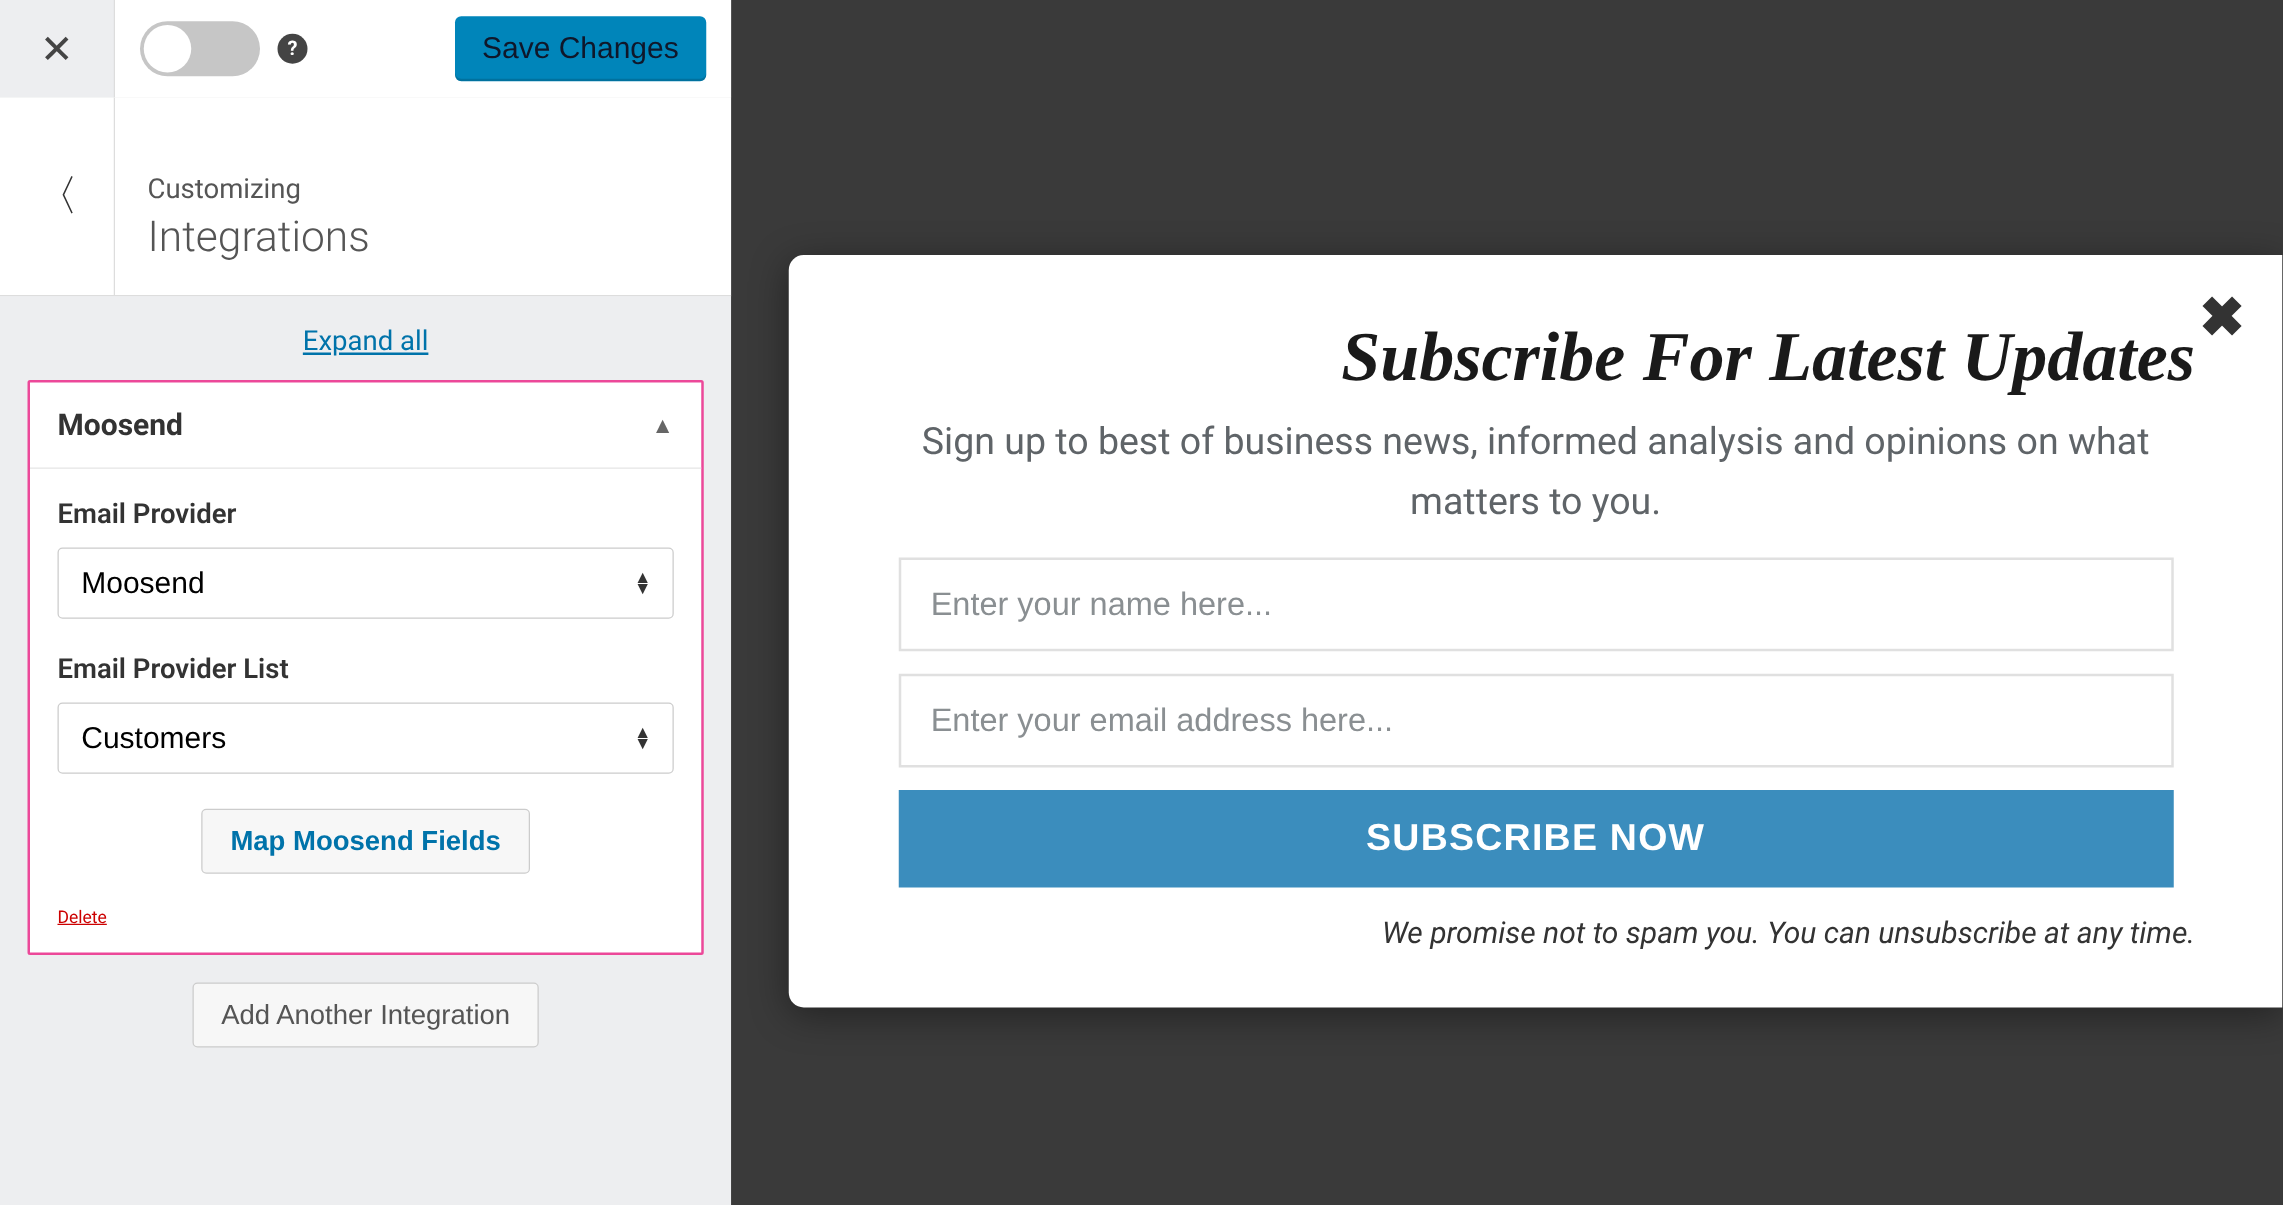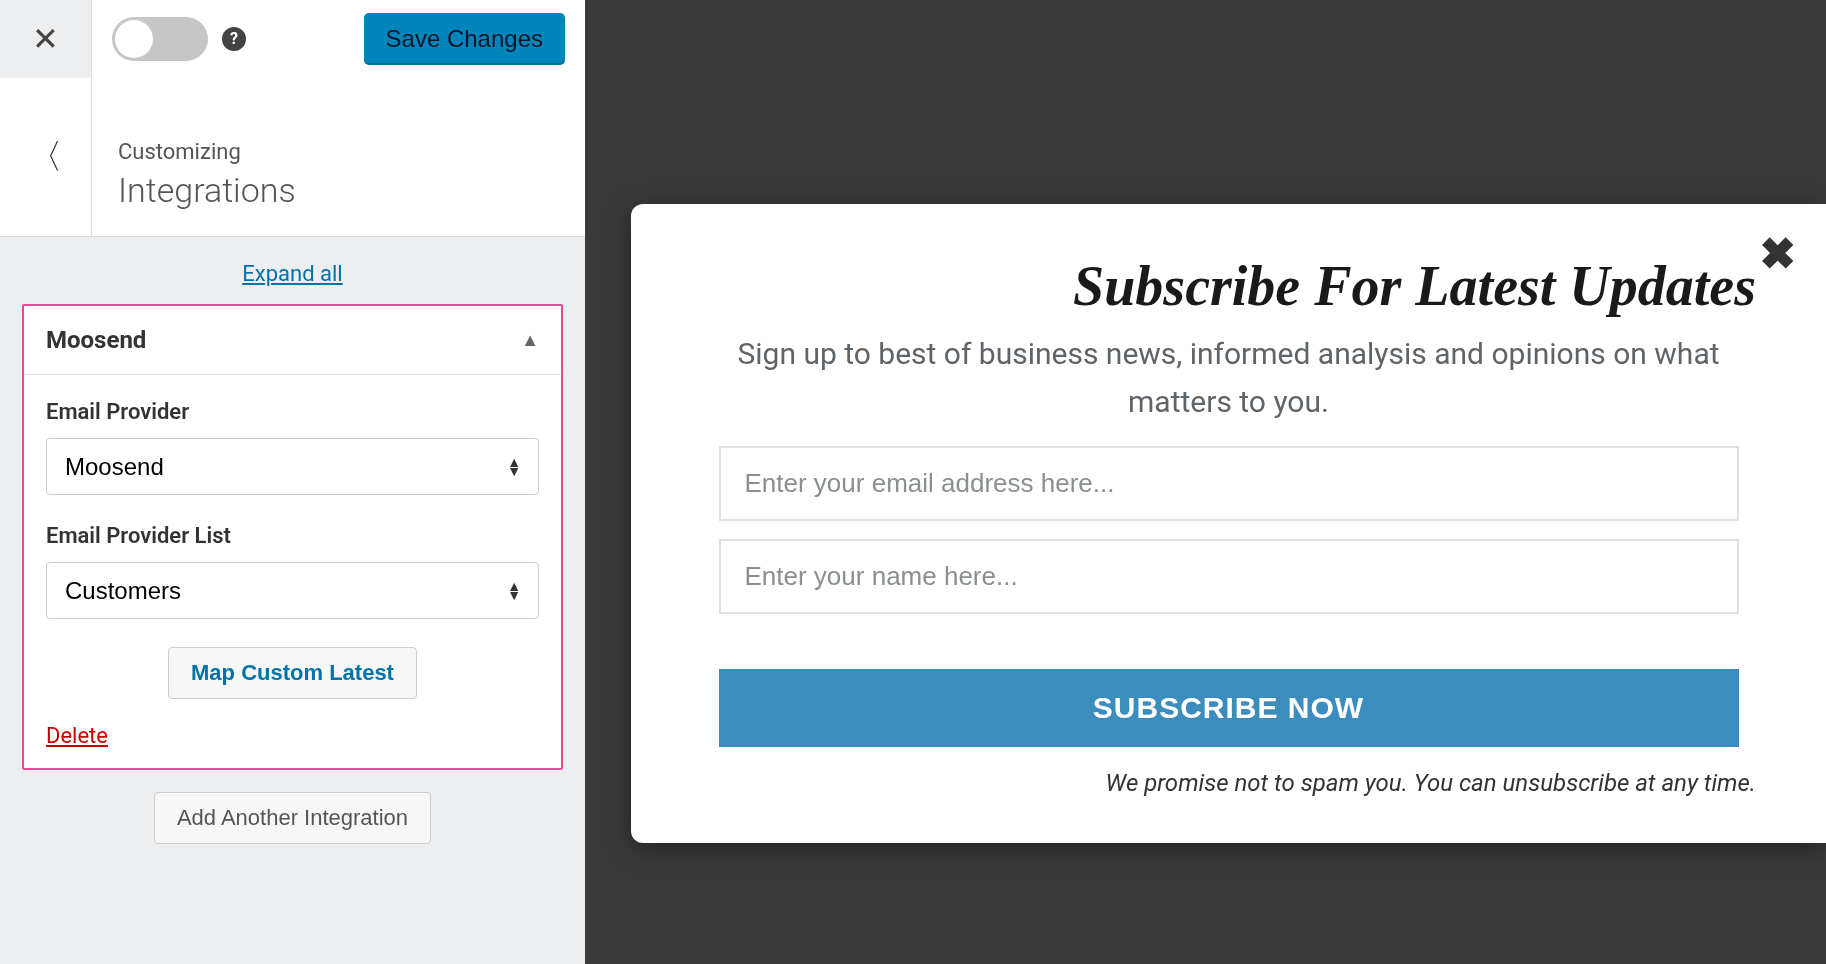--- a/index.html
+++ b/index.html
@@ -201,21 +201,21 @@
       color: #0073aa;
       font-size: 22px;
       font-weight: 600;
       padding: 12px 22px;
       border-radius: 4px;
       cursor: pointer;
     }
     .delete-link {
       color: #c00;
       text-decoration: underline;
-      font-size: 22px;
+      font-size: 14px;
       cursor: pointer;
     }
     
     .add-integration-btn {
       display: block;
       margin: 0 auto 0 auto;
       background: #f7f7f7;
       border: 1px solid #ccc;
       color: #555;
       font-size: 22px;
@@ -285,21 +285,20 @@
     .popup-input::placeholder { color: #8a8f92; }
     .popup-btn {
       background: #3b8dbd;
       color: #fff;
       border: none;
       padding: 22px;
       font-size: 30px;
       font-weight: 600;
       letter-spacing: 1px;
       cursor: pointer;
-      margin-top: 37px;
     }
     .popup-note {
       text-align: right;
       font-style: italic;
       font-size: 24px;
       color: #333;
       margin-top: 22px;
     }
   </style>
 </head>
@@ -348,35 +347,35 @@
       </div>
       
       <label class="field-label">Email Provider List</label>
       <div class="select-wrap">
         <select class="select">
           <option>Customers</option>
         </select>
         <div class="select-arrows">▲<br>▼</div>
       </div>
       
-      <button class="map-btn">Map Custom Latest</button>
+      <button class="map-btn">Map Moosend Fields</button>
       <a class="delete-link">Delete</a>
     </div>
   </div>
 
   <button class="add-integration-btn">Add Another Integration</button>
 </div>
 
 <div class="preview">
   <div class="popup">
     <div class="popup-close">
       <span>✖</span>
     </div>
     <h1 class="popup-title">Subscribe For Latest Updates</h1>
     <p class="popup-sub">Sign up to best of business news, informed analysis and opinions on what matters to you.</p>
     <div class="popup-form">
+      <input class="popup-input" placeholder="Enter your name here..." style="">
       <input class="popup-input" placeholder="Enter your email address here..." style="">
-      <input class="popup-input" placeholder="Enter your name here..." style="">
       <button class="popup-btn">SUBSCRIBE NOW</button>
     </div>
     <p class="popup-note">We promise not to spam you. You can unsubscribe at any time.</p>
   </div>
 </div>
 
 </body></html>

